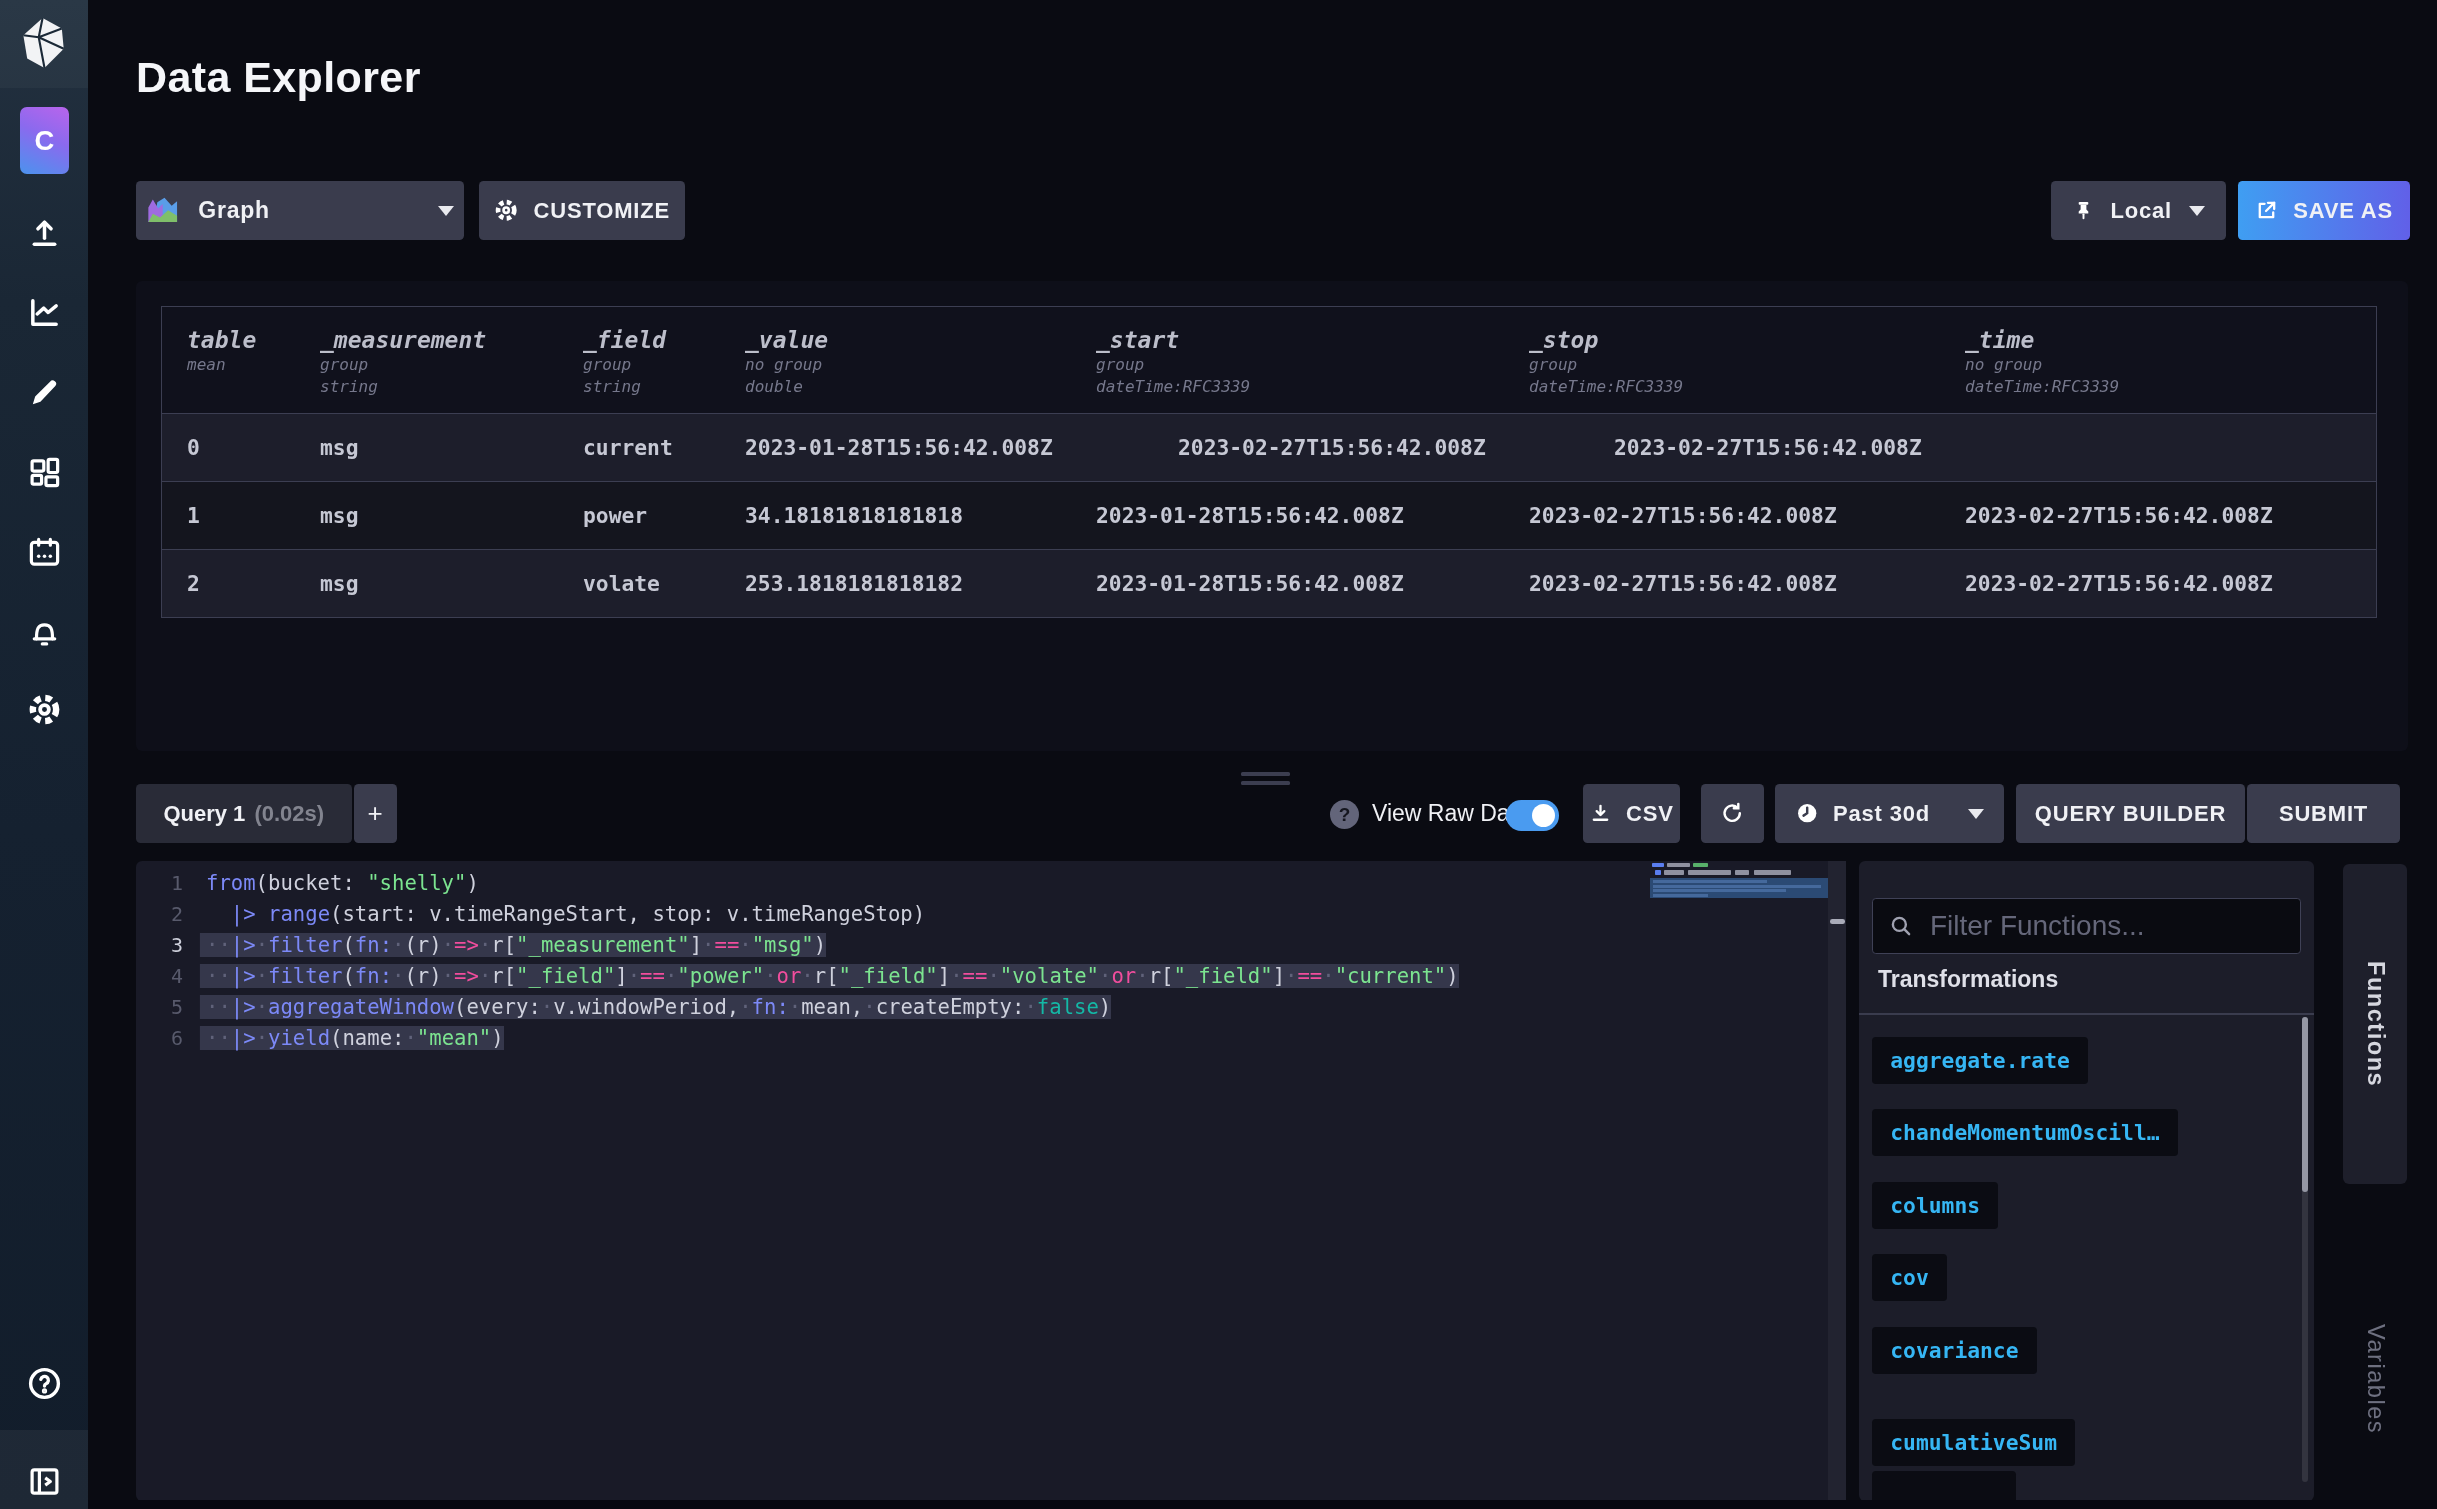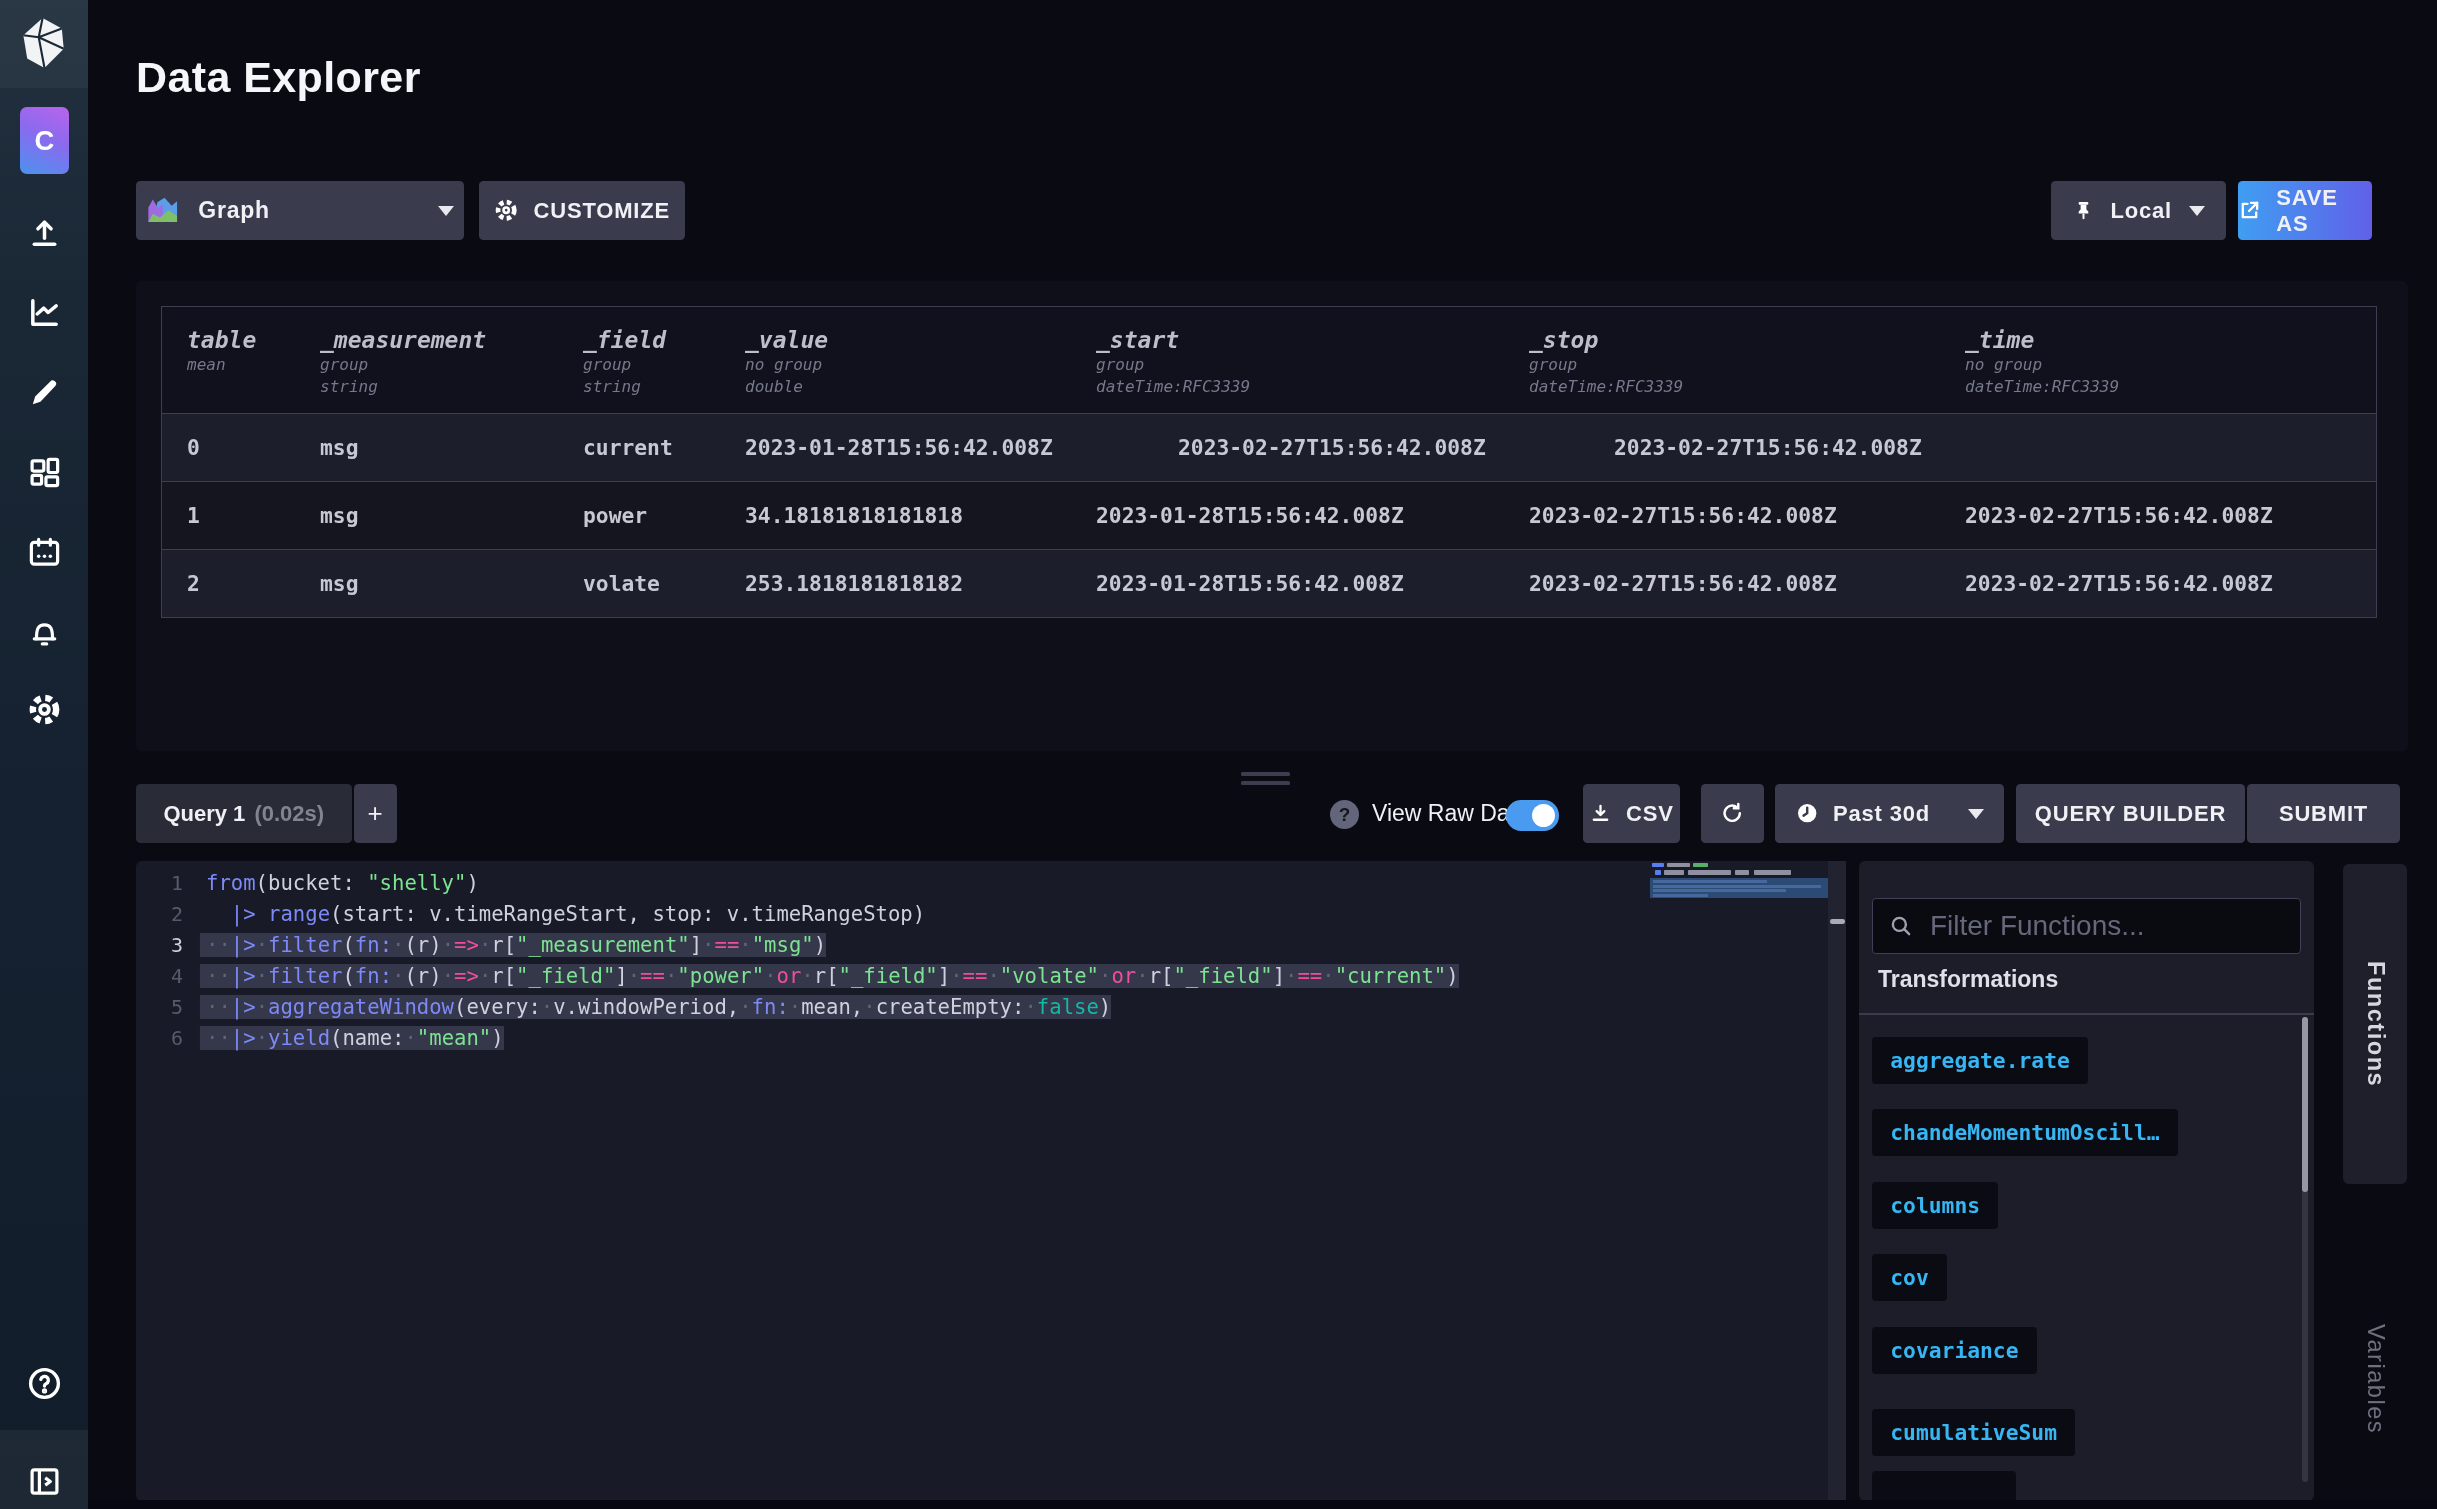--- a/index.html
+++ b/index.html
@@ -213,21 +213,21 @@
       <svg width="23" height="23" viewBox="0 0 24 24" fill="#fff">
         <rect x="7" y="3" width="10" height="3" rx="1"></rect>
           <path d="M9 6h6v5l2 2v2H7v-2l2-2z"></path>
           <rect x="11" y="15" width="2" height="6" rx="1"></rect>
       </svg>
     </span>
     <span>Local</span>
     <span class="caret" style="margin-left:auto;"></span>
   </div>
 
-  <div class="btn grad" style="left:2238px;width:134px;">
+  <div class="btn grad" style="left:2238px;width:172px;">
     <span>
       <svg width="23" height="23" viewBox="0 0 24 24" fill="none" stroke="#fff" stroke-width="2.4" stroke-linecap="round" stroke-linejoin="round">
         <path d="M10 5H5v14h14v-5"></path>
           <path d="M13.5 4H20v6.5"></path>
           <path d="M20 4l-8.5 8.5"></path>
       </svg>
     </span>
     <span>SAVE AS</span>
   </div>
 
@@ -421,21 +421,21 @@
       <input type="text" placeholder="Filter Functions..." style="">
     </div>
     <div class="fn-section">Transformations</div>
     <div class="fn-divider"></div>
     <div class="fn-list">
         <div class="chip" style="top: 23px;">aggregate.rate</div>
         <div class="chip" style="top: 95px;">chandeMomentumOscill…</div>
         <div class="chip" style="top: 168px;">columns</div>
         <div class="chip" style="top: 240px;">cov</div>
         <div class="chip" style="top: 313px;">covariance</div>
-        <div class="chip" style="top: 395px;">cumulativeSum</div>
+        <div class="chip" style="top: 405px;">cumulativeSum</div>
         <div class="chip" style="top: 457px; width: 107px;"></div>
       </div>
     <div class="fn-track"></div>
     <div class="fn-thumb"></div>
   </aside>
 
   <div class="vtab functions">Functions</div>
   <div class="vtab variables">Variables</div>
 
   <div class="bottom-strip"></div>

